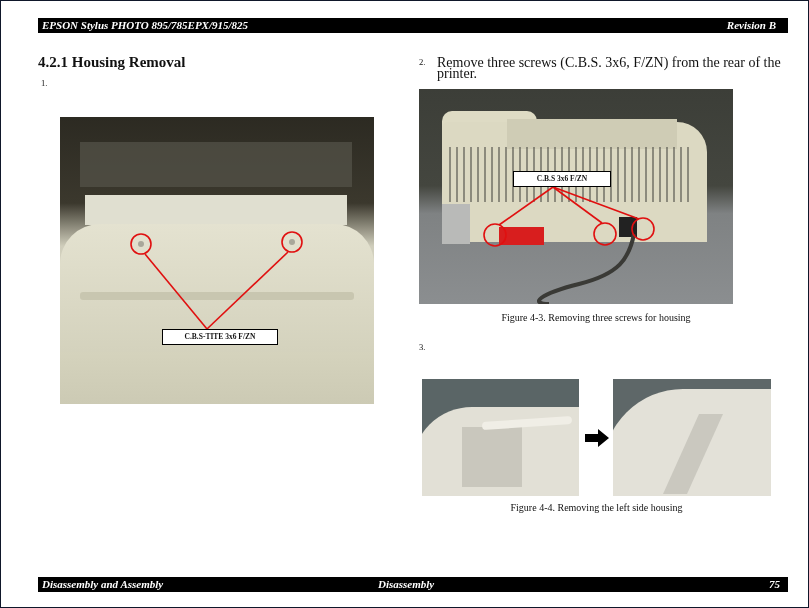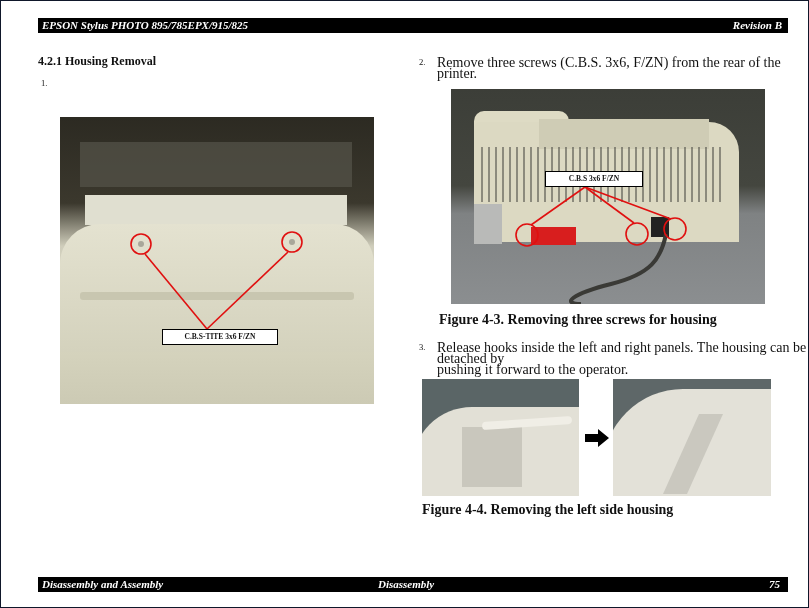--- a/index.html
+++ b/index.html
@@ -1,36 +1,36 @@
 <!DOCTYPE html>
 <html><head>
 <meta charset="utf-8">
 <style>
   html,body{margin:0;padding:0;}
   body{width:809px;height:608px;background:#fff;position:relative;overflow:hidden;font-family:"Liberation Serif",serif;color:#111;}
   .page{position:absolute;left:0;top:0;width:807px;height:606px;border:1px solid #0f172a;background:#fff;}
   .bar{position:absolute;left:37px;width:750px;background:#000;color:#fff;font-style:italic;font-weight:bold;font-size:11px;height:15px;line-height:15px;}
   .bar span{position:absolute;top:0;}
   .hdr{top:17px;} .ftr{top:576px;text-decoration:underline;}
-  .h1{position:absolute;left:37px;top:53px;font-size:12px;font-weight:bold;}
+  .h1{position:absolute;left:37px;top:53px;font-size:15px;font-weight:bold;}
   .para{position:absolute;font-size:14px;line-height:11px;}
   .num{position:absolute;font-size:8.6px;line-height:11px;}
-  .cap{position:absolute;font-size:14px;font-weight:bold;text-align:left;}
+  .cap{position:absolute;font-size:10px;font-weight:normal;text-align:center;}
   .photo{position:absolute;overflow:hidden;}
   .label{position:absolute;background:#fff;border:1px solid #000;font-size:7.5px;font-weight:bold;text-align:center;line-height:14px;height:14px;}
   svg{position:absolute;left:0;top:0;}
 </style>
 </head>
 <body>
 
 <div class="page">
 
   <div class="bar hdr">
     <span style="left:4px">EPSON Stylus PHOTO 895/785EPX/915/825</span>
-    <span style="right:6px">Revision B</span>
+    <span style="right:12px">Revision B</span>
   </div>
 
   <div class="h1">4.2.1  Housing Removal</div>
 
   <div class="num" style="left:40px;top:77px">1.</div>
 
   <div class="photo" style="left:59px;top:116px;width:314px;height:287px;background:linear-gradient(180deg,#2c2a22 0%,#3b382d 30%,#cfcdbb 45%,#dedcc9 60%,#d8d6c0 75%,#cccab4 100%);">
     <div style="position:absolute;left:20px;top:25px;width:272px;height:45px;background:#56544a;opacity:.7"></div>
     <div style="position:absolute;left:25px;top:78px;width:262px;height:30px;background:#e0dfd0"></div>
     <div style="position:absolute;left:0;top:107px;width:314px;height:128px;background:linear-gradient(180deg,#e4e2d0,#d4d2bd);border-radius:40px 40px 0 0"></div>
@@ -44,21 +44,21 @@
       <line x1="228" y1="135" x2="147" y2="212" stroke="#e01010" stroke-width="1.6"></line>
     </svg>
     <div class="label" style="left:102px;top:212px;width:114px">C.B.S-TITE 3x6 F/ZN</div>
   </div>
 
   <div class="num" style="left:418px;top:56px">2.</div>
   <div class="para" style="left:436px;top:56px">
     <div>Remove three screws (C.B.S. 3x6, F/ZN) from the rear of the printer.</div>
   </div>
 
-  <div class="photo" style="left:450px;top:88px;width:314px;height:215px;background:linear-gradient(180deg,#3c3e38 0%,#44463f 45%,#7f8283 58%,#8b8e90 100%);">
+  <div class="photo" style="left:418px;top:88px;width:314px;height:215px;background:linear-gradient(180deg,#3c3e38 0%,#44463f 45%,#7f8283 58%,#8b8e90 100%);">
     <div style="position:absolute;left:23px;top:22px;width:95px;height:130px;background:#dedbc4;border-radius:10px 10px 0 0"></div>
     <div style="position:absolute;left:23px;top:33px;width:265px;height:120px;background:#dcd9c2;border-radius:6px 30px 0 0"></div>
     <div style="position:absolute;left:88px;top:30px;width:170px;height:30px;background:#cfccb5"></div>
     <div style="position:absolute;left:23px;top:115px;width:28px;height:40px;background:#b9bab8"></div>
     <div style="position:absolute;left:80px;top:138px;width:45px;height:18px;background:#d81e1e"></div>
     <div style="position:absolute;left:200px;top:128px;width:18px;height:20px;background:#222"></div>
     <div style="position:absolute;left:30px;top:58px;width:240px;height:55px;background:repeating-linear-gradient(90deg,#4a4a44 0 2px,transparent 2px 7px);opacity:.55"></div>
     <svg width="314" height="215">
       <path d="M215 145 C210 170 200 185 160 195 C120 205 110 215 130 215" fill="none" stroke="#3a3a36" stroke-width="4"></path>
       <circle cx="76" cy="146" r="11" fill="none" stroke="#e01010" stroke-width="1.6"></circle>
@@ -66,24 +66,20 @@
       <circle cx="224" cy="140" r="11" fill="none" stroke="#e01010" stroke-width="1.6"></circle>
       <line x1="134" y1="98" x2="80" y2="136" stroke="#e01010" stroke-width="1.6"></line>
       <line x1="134" y1="98" x2="183" y2="134" stroke="#e01010" stroke-width="1.6"></line>
       <line x1="134" y1="98" x2="220" y2="130" stroke="#e01010" stroke-width="1.6"></line>
     </svg>
     <div class="label" style="left:94px;top:82px;width:96px">C.B.S 3x6 F/ZN</div>
   </div>
   <div class="cap" style="left:438px;top:311px;width:314px">Figure 4-3.  Removing three screws for housing</div>
 
   <div class="num" style="left:418px;top:341px">3.</div>
-  <div class="para" style="left:436px;top:341px">
-    <div>Release hooks inside the left and right panels. The housing can be detached by</div>
-    <div>pushing it forward to the operator.</div>
-  </div>
 
   <div class="photo" style="left:421px;top:378px;width:157px;height:117px;background:#5a6566">
     <div style="position:absolute;left:-10px;top:28px;width:190px;height:110px;background:#e2e0d6;border-radius:60px 0 0 0"></div>
     <div style="position:absolute;left:40px;top:48px;width:60px;height:60px;background:#c9c7bd"></div>
     <div style="position:absolute;left:60px;top:40px;width:90px;height:8px;background:#f0eee6;border-radius:4px;transform:rotate(-4deg)"></div>
   </div>
   <div style="position:absolute;left:584px;top:428px;width:24px;height:18px">
     <svg width="24" height="18">
         <polygon points="0,5 13,5 13,0 24,9 13,18 13,13 0,13" fill="#000"></polygon>
       </svg>

